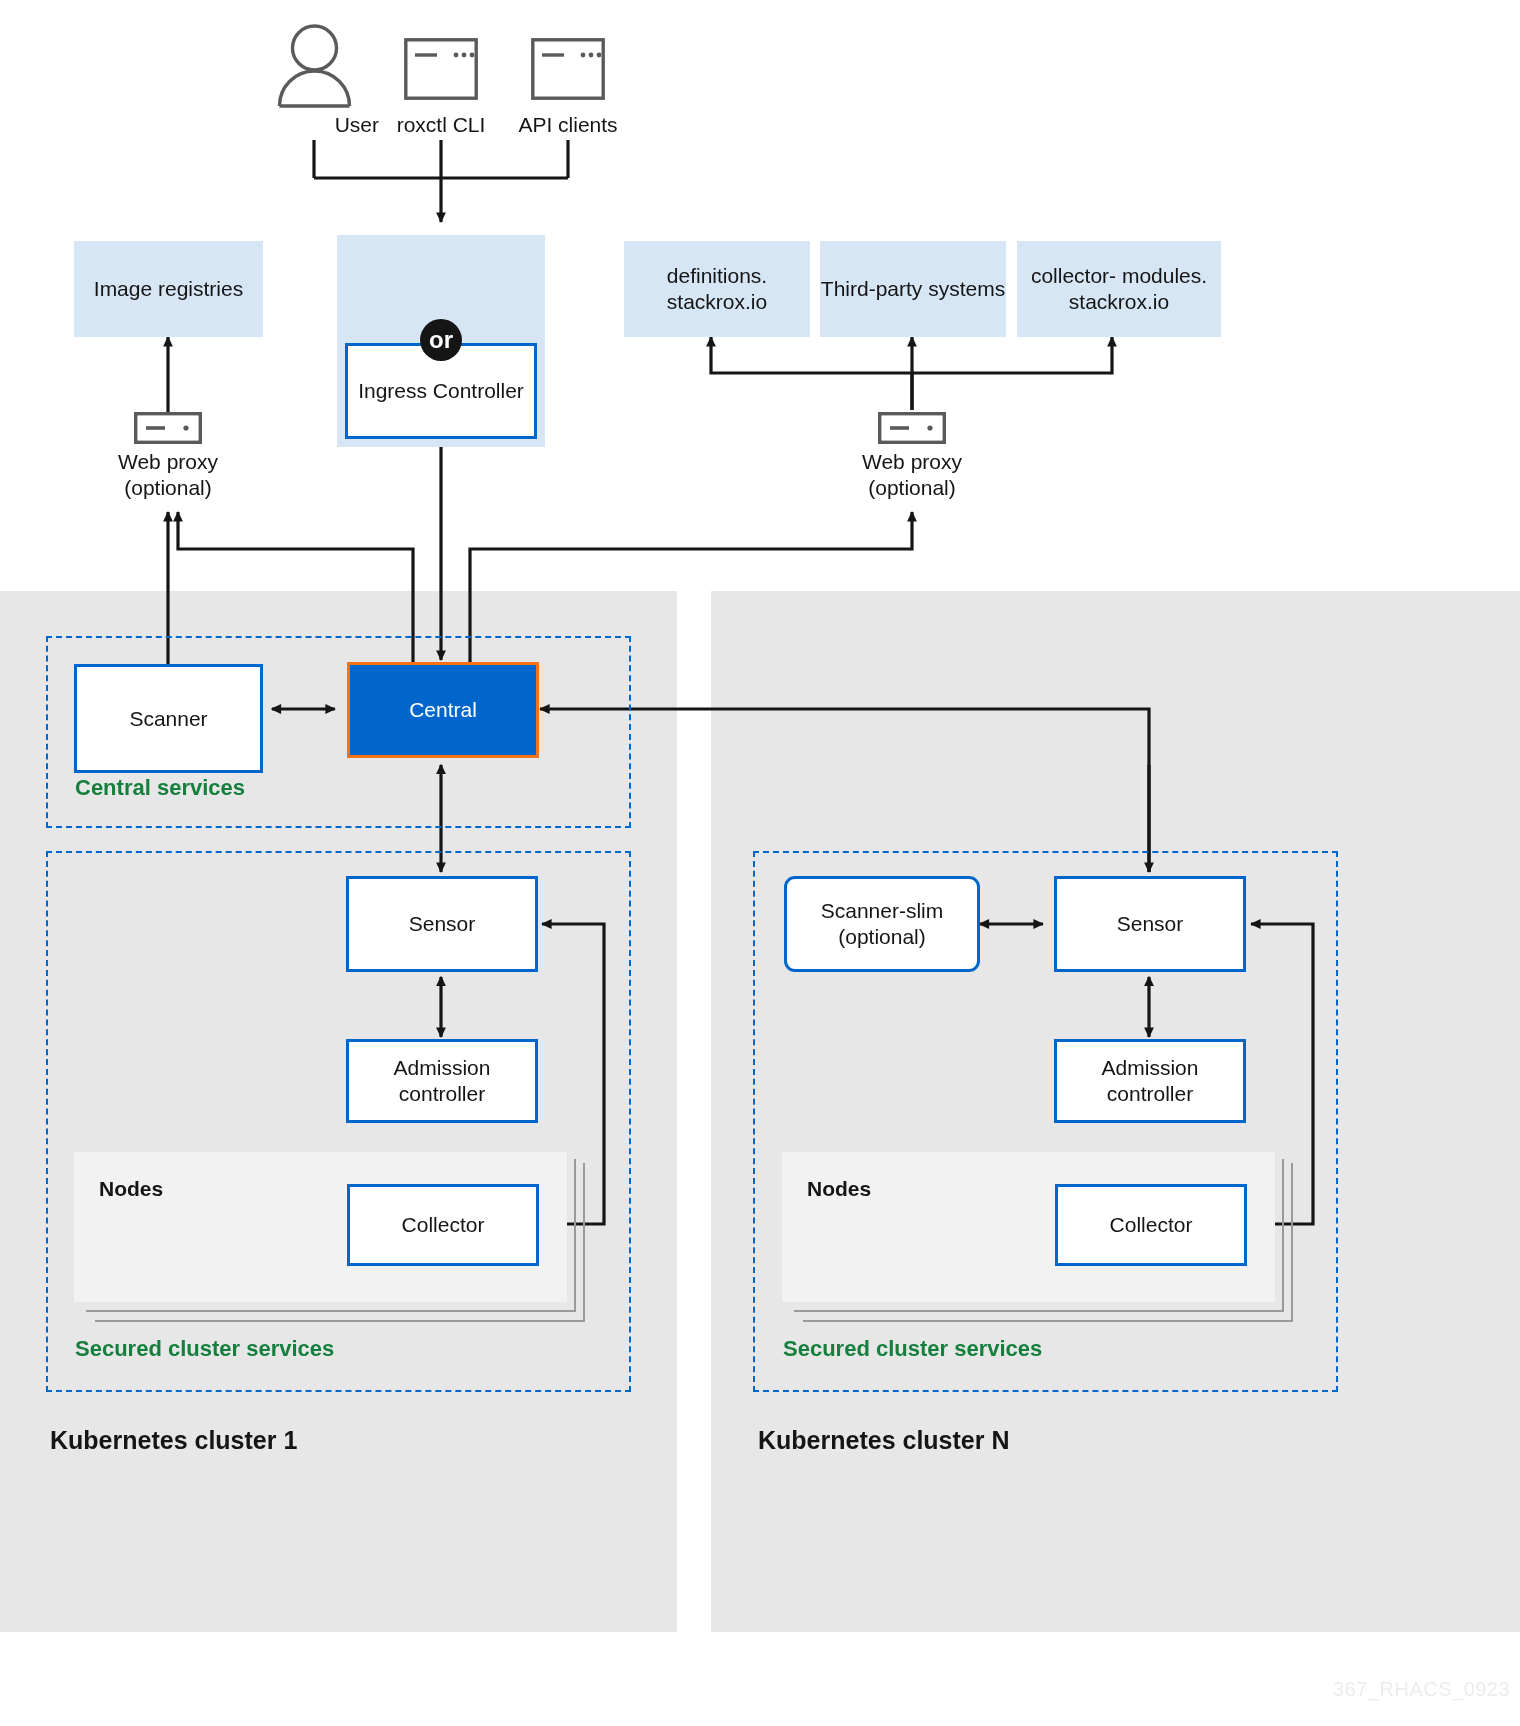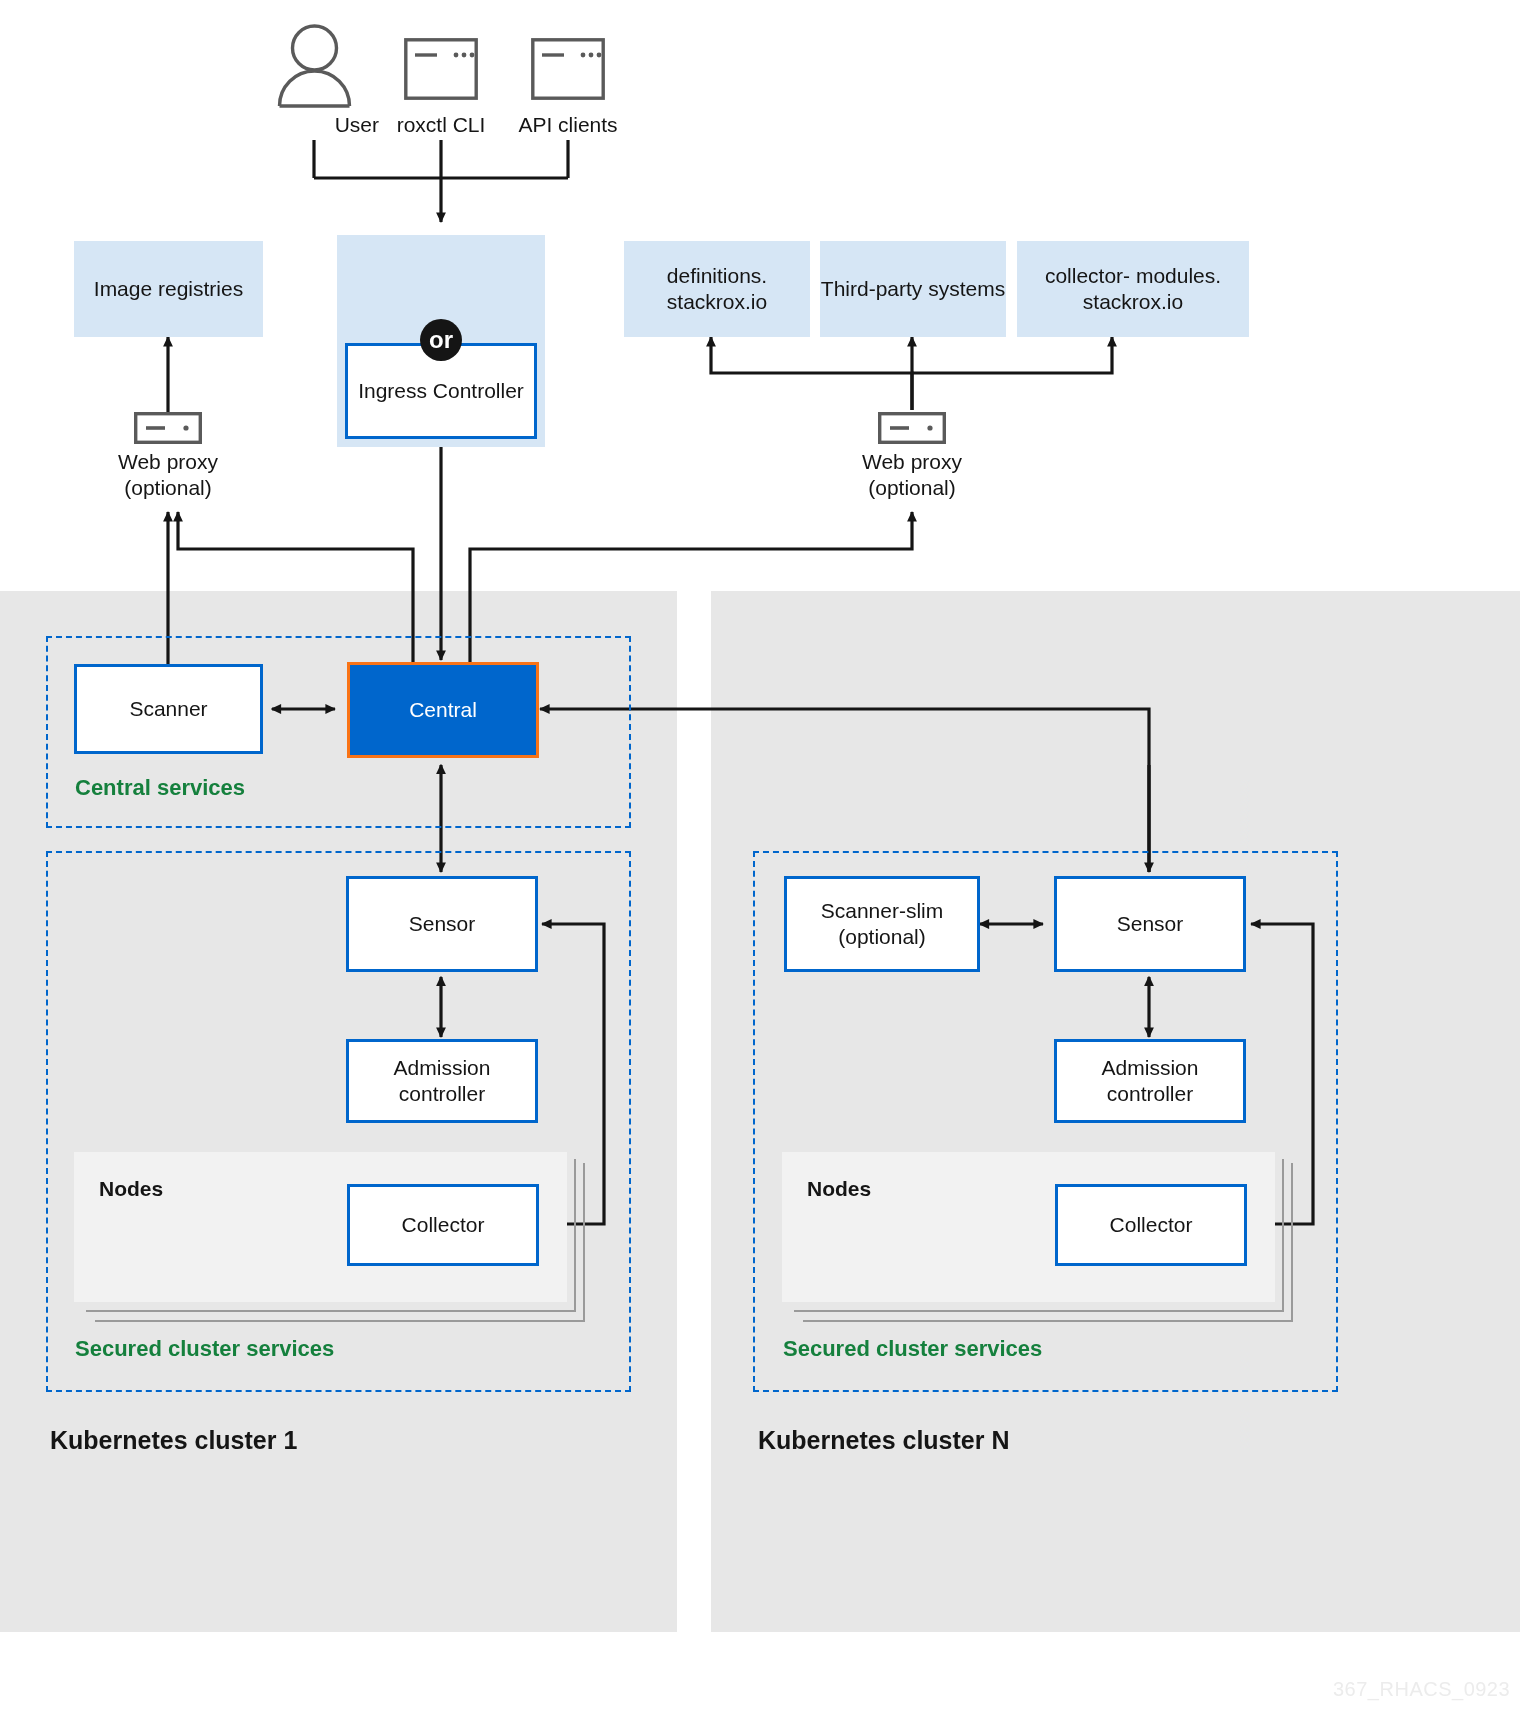--- a/index.html
+++ b/index.html
@@ -209,21 +209,21 @@
 
   <div class="abs box-lb-wrap node-layer" style="left:337px;top:235px;width:208px;height:212px;"></div>
   <div class="or-badge" style="left:420px;top:319px;">or</div>
   <div class="abs ctr box-blue-outline node-layer" style="left:345px;top:343px;width:192px;height:96px;">Ingress
 Controller</div>
 
   <div class="abs ctr box-lightblue node-layer" style="left:624px;top:241px;width:186px;height:96px;">definitions.
 stackrox.io</div>
   <div class="abs ctr box-lightblue node-layer" style="left:820px;top:241px;width:186px;height:96px;">Third-party
 systems</div>
-  <div class="abs ctr box-lightblue node-layer" style="left:1017px;top:241px;width:232px;height:96px;">collector-
+  <div class="abs ctr box-lightblue node-layer" style="left:1017px;top:241px;width:204px;height:96px;">collector-
 modules.
 stackrox.io</div>
 
   <div class="icon node-layer" style="left:134px;top:412px;width:68px;height:32px;">
     <svg width="68" height="32" viewBox="0 0 68 32">
       <rect x="1.7" y="1.7" width="64.6" height="28.6" fill="#ffffff" stroke="#5a5a5a" stroke-width="3.4"></rect>
       <path d="M12,16 L31,16" stroke="#5a5a5a" stroke-width="3.6"></path>
       <circle cx="52" cy="16" r="2.6" fill="#5a5a5a"></circle>
     </svg>
   </div>
@@ -234,21 +234,21 @@
     <svg width="68" height="32" viewBox="0 0 68 32">
       <rect x="1.7" y="1.7" width="64.6" height="28.6" fill="#ffffff" stroke="#5a5a5a" stroke-width="3.4"></rect>
       <path d="M12,16 L31,16" stroke="#5a5a5a" stroke-width="3.6"></path>
       <circle cx="52" cy="16" r="2.6" fill="#5a5a5a"></circle>
     </svg>
   </div>
   <div class="lbl" style="left:817px;top:449px;width:190px;">Web proxy
 (optional)</div>
 
   <div class="abs dashed-group node-layer" style="left:46px;top:636px;width:585px;height:192px;"></div>
-  <div class="abs ctr box-blue-outline node-layer" style="left:74px;top:664px;width:189px;height:90px;">Scanner</div>
+  <div class="abs ctr box-blue-outline node-layer" style="left:74px;top:664px;width:189px;height:109px;">Scanner</div>
   <div class="abs ctr box-central node-layer" style="left:347px;top:662px;width:192px;height:96px;">Central</div>
   <div class="lbl lbl-bold node-layer" style="left:75px;top:775px;width:400px;">Central services</div>
 
   <div class="abs dashed-group node-layer" style="left:46px;top:851px;width:585px;height:541px;"></div>
 
   <div class="abs ctr box-blue-outline node-layer" style="left:346px;top:876px;width:192px;height:96px;">Sensor</div>
 
   <div class="abs ctr box-blue-outline node-layer" style="left:346px;top:1039px;width:192px;height:84px;">Admission
 controller</div>
 
@@ -259,21 +259,21 @@
   <div class="abs nodes-panel node-layer" style="left:74px;top:1152px;width:493px;height:150px;"></div>
   <div class="lbl lbl-nodes node-layer" style="left:99px;top:1176px;width:250px;">Nodes</div>
   <div class="abs ctr box-blue-outline node-layer" style="left:347px;top:1184px;width:192px;height:82px;">Collector</div>
 
   <div class="lbl lbl-bold node-layer" style="left:75px;top:1336px;width:450px;">Secured cluster services</div>
 
   <div class="lbl lbl-cluster node-layer" style="left:50px;top:1425px;width:500px;">Kubernetes cluster 1</div>
 
   <div class="abs dashed-group node-layer" style="left:753px;top:851px;width:585px;height:541px;"></div>
 
-  <div class="abs ctr box-blue-outline node-layer" style="left:784px;top:876px;width:196px;height:96px;">Scanner-slim
+  <div class="abs ctr box-blue-outline node-layer" style="left:784px;top:876px;width:196px;height:96px;border-radius:11px;">Scanner-slim
 (optional)</div>
 
   <div class="abs ctr box-blue-outline node-layer" style="left:1054px;top:876px;width:192px;height:96px;">Sensor</div>
 
   <div class="abs ctr box-blue-outline node-layer" style="left:1054px;top:1039px;width:192px;height:84px;">Admission
 controller</div>
 
   <div class="abs nodes-stack-line node-layer" style="left:803px;top:1320px;width:490px;height:2px;"></div>
   <div class="abs nodes-stack-v node-layer" style="left:1291px;top:1163px;width:2px;height:159px;"></div>
   <div class="abs nodes-stack-line node-layer" style="left:794px;top:1310px;width:490px;height:2px;"></div>

